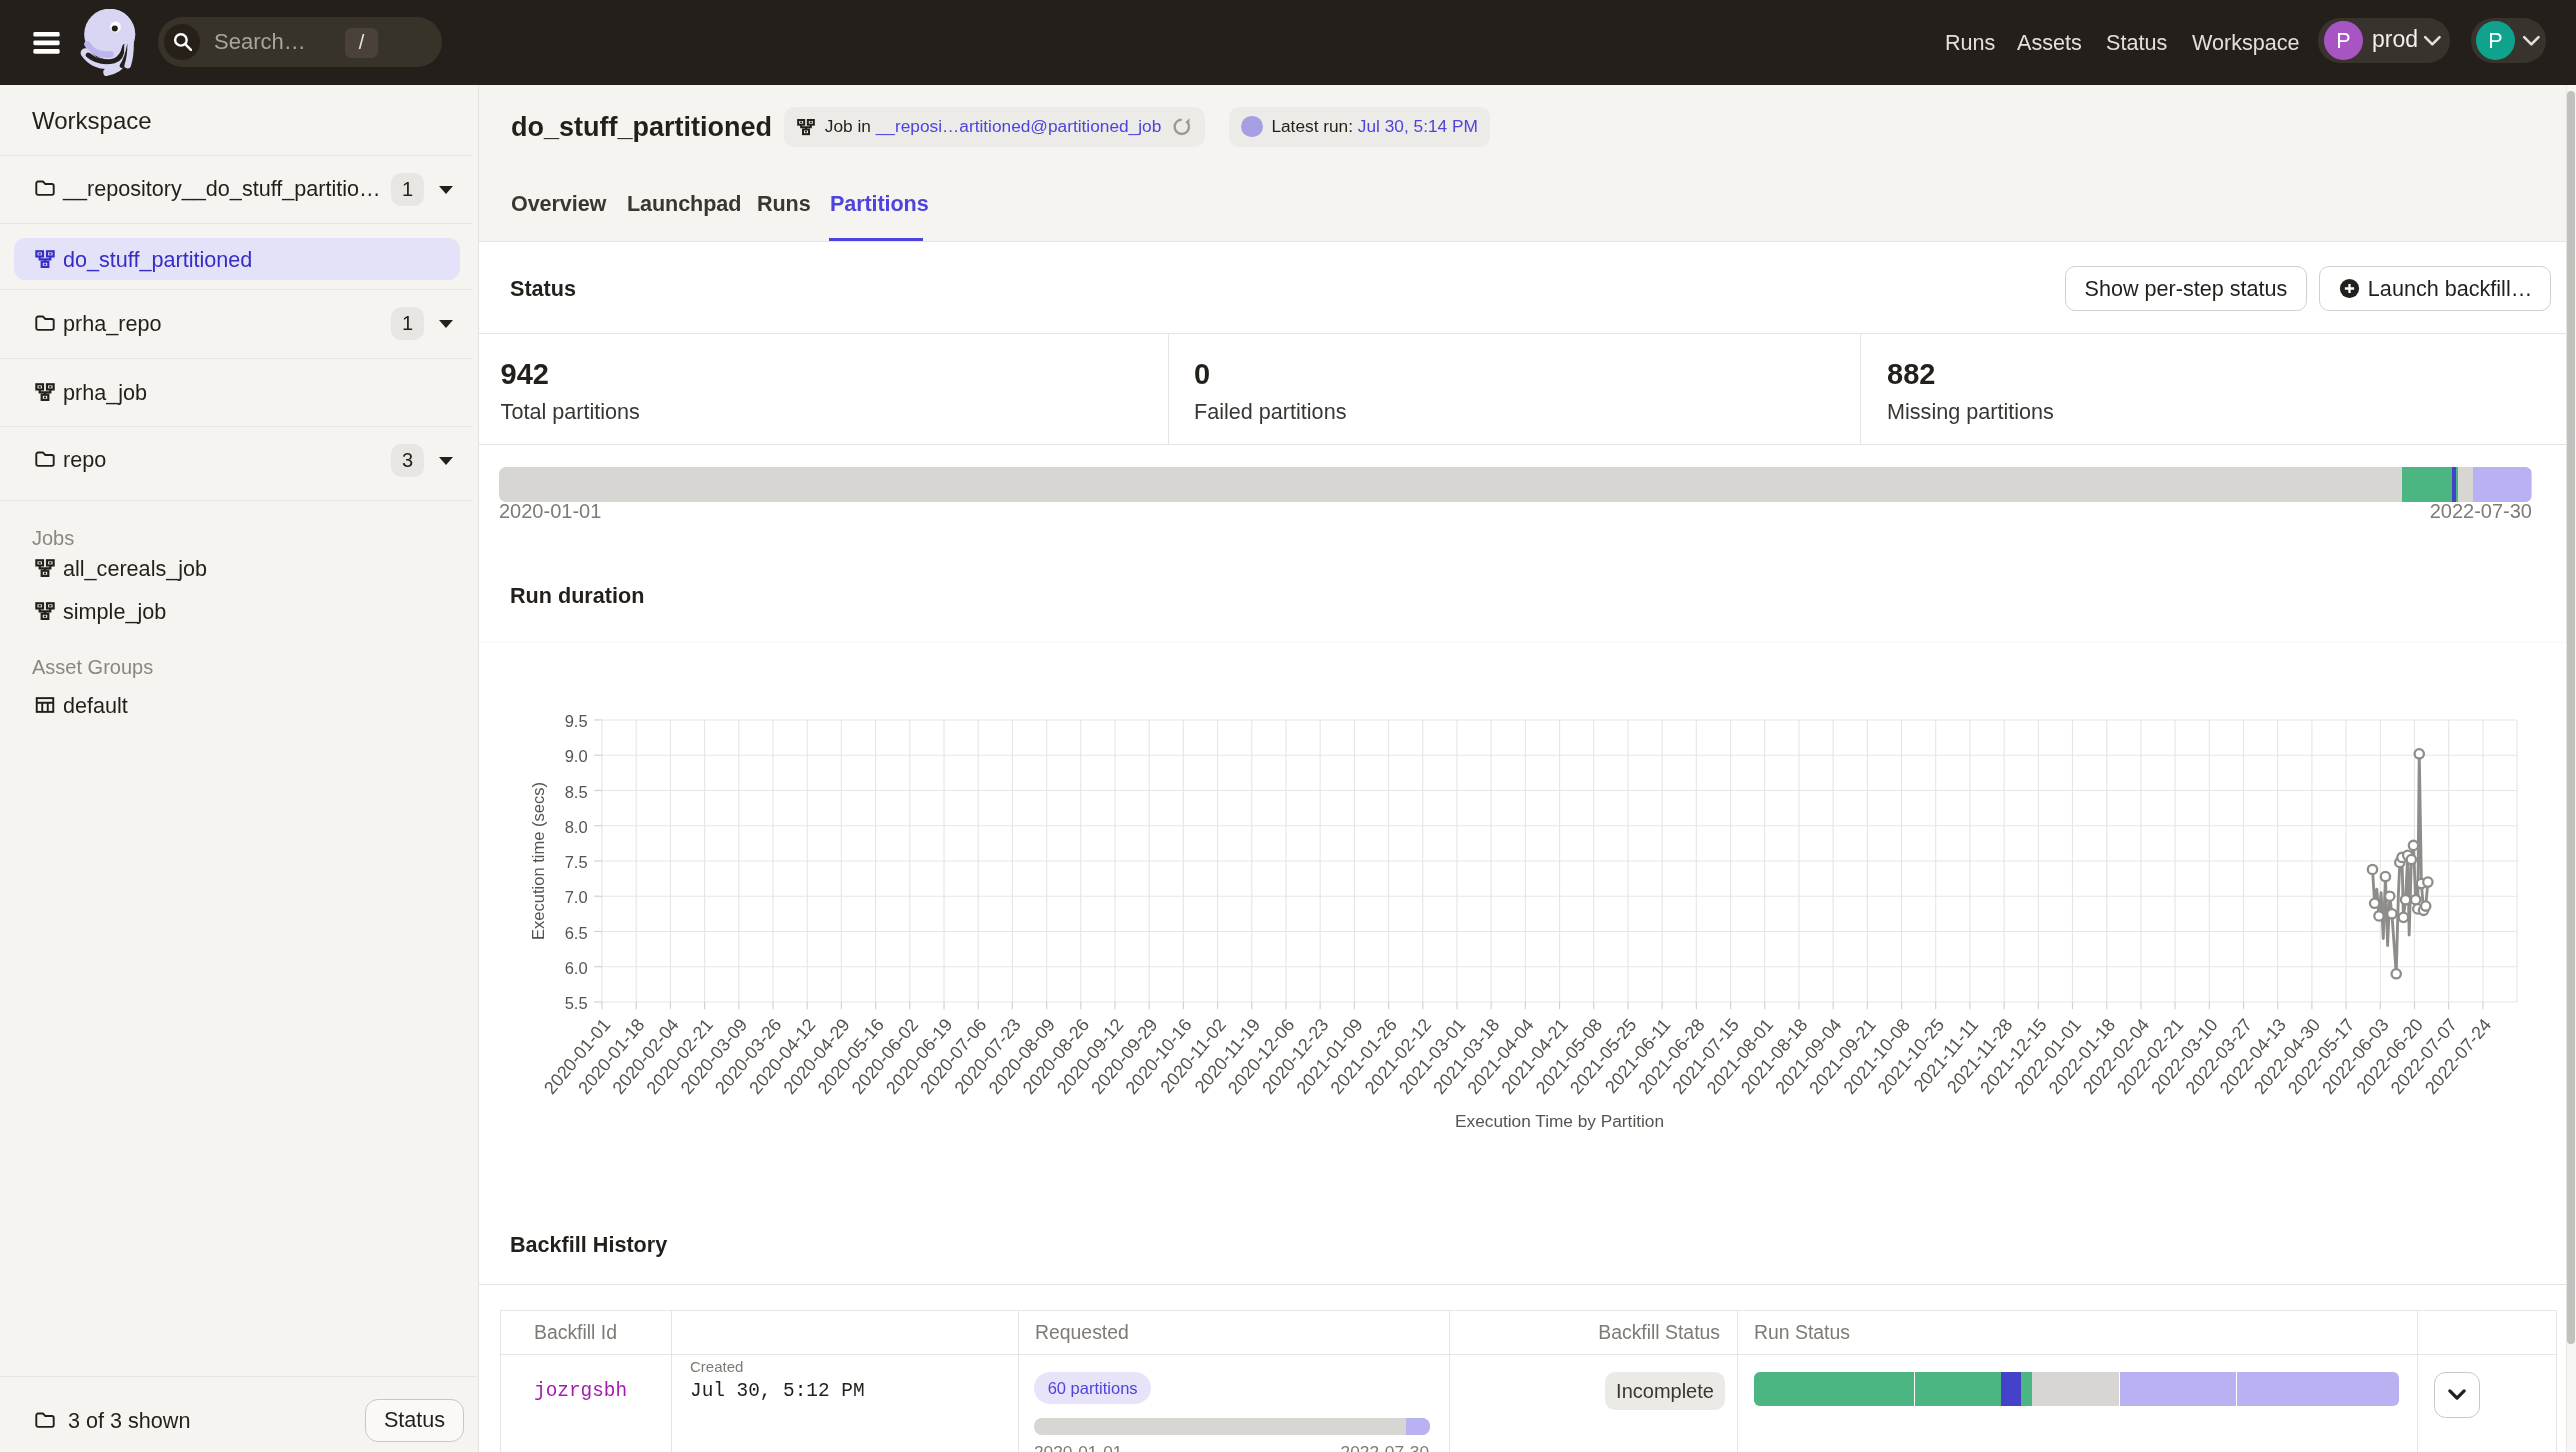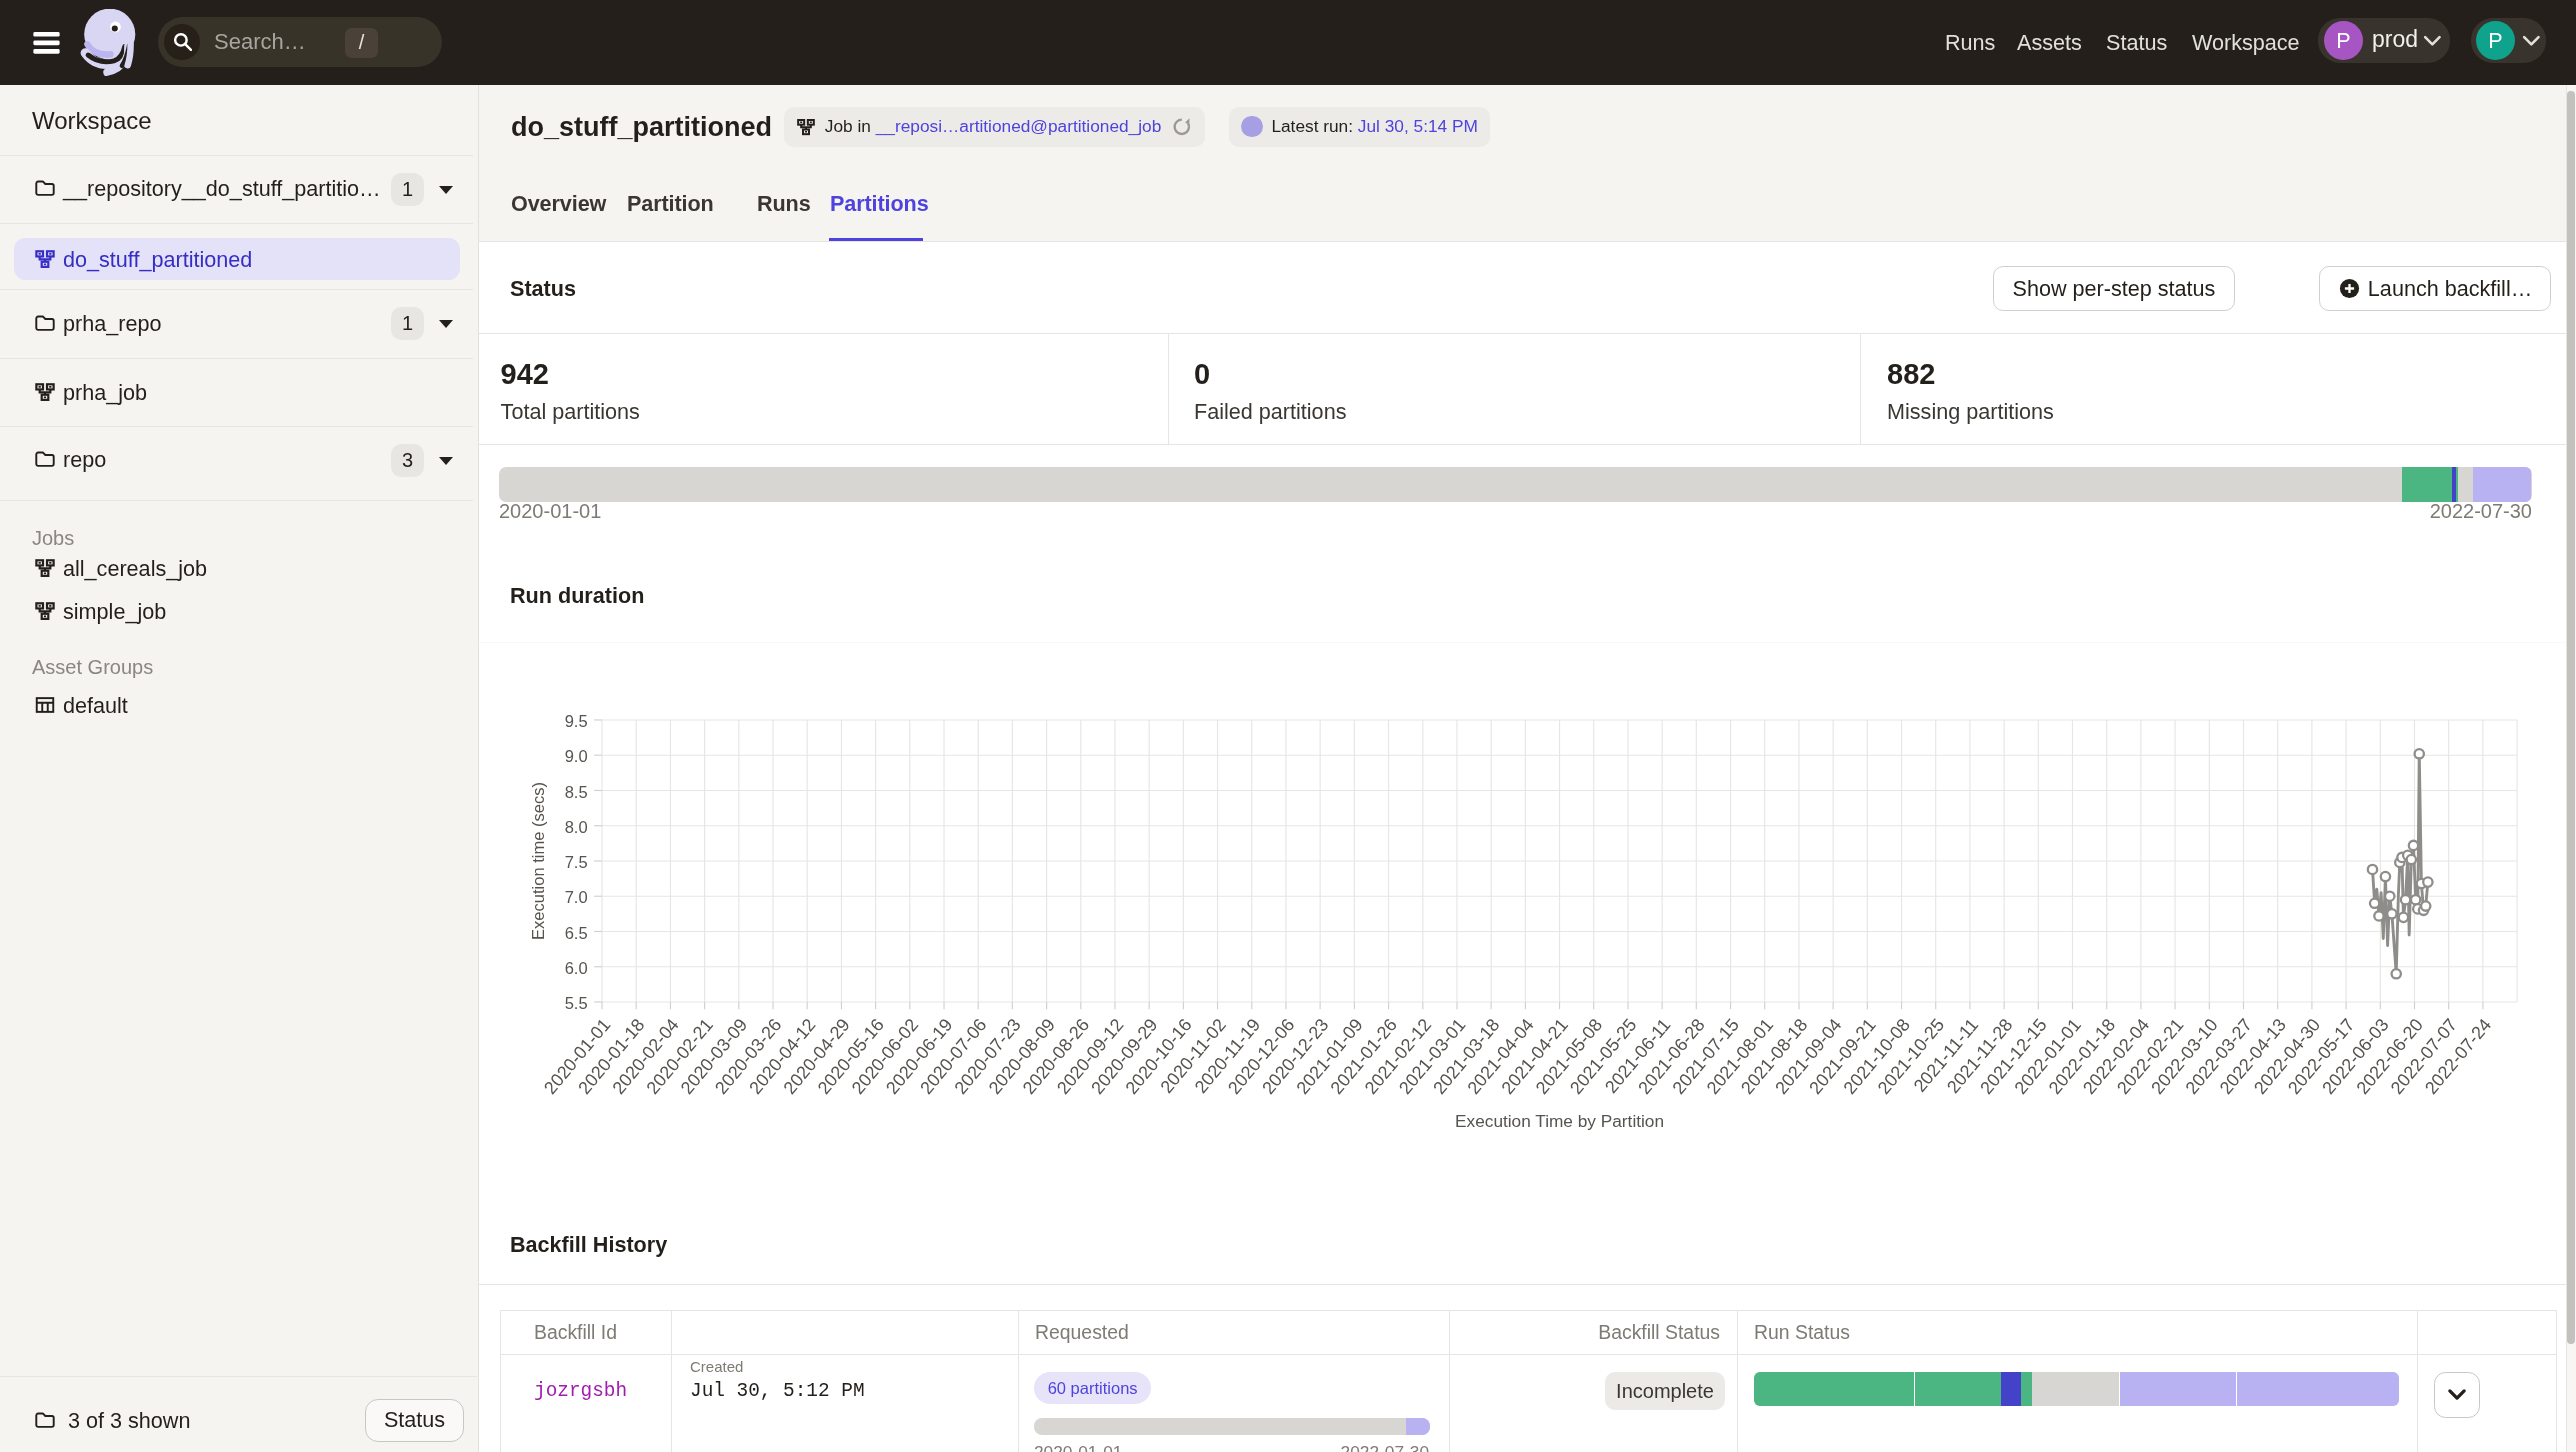--- a/index.html
+++ b/index.html
@@ -185,30 +185,30 @@
           <path d="M20 12 a8 8 0 0 0 -2.3 -5.6" stroke="#9C9893" stroke-width="2.6" fill="none"></path>
           <path d="M20.5 2.5 v5 h-5 z" fill="#9C9893"></path>
         </svg>
     </div>
     <div class="pill" style="left:750px;top:21.6px">
       <span style="display:inline-block;width:21.6px;height:21.6px;border-radius:10.8px;background:#A79FE3;margin-right:8.6px"></span>
       <span>Latest run:&nbsp;</span>
         <span class="blue">Jul 30, 5:14 PM</span>
     </div>
     <div class="tab" style="left:32px;top:106px">Overview</div>
-    <div class="tab" style="left:148px;top:106px">Partition</div>
+    <div class="tab" style="left:148px;top:106px">Launchpad</div>
     <div class="tab" style="left:278px;top:106px">Runs</div>
     <div class="tab blue" style="left:351px;top:106px;color:#4F43DD">Partitions</div>
     <div class="abs" style="left:350px;top:153px;width:94px;height:4.3px;background:#4F43DD"></div>
 
     <div class="white abs" style="left:0;top:156px;width:2087px;height:1211px"></div>
     <div class="hborder" style="top:156px"></div>
 
     <div class="sechead" style="top:191px">Status</div>
-    <div class="btn" style="left:1514px;top:181px;width:242px">Show per-step status</div>
+    <div class="btn" style="left:1586px;top:181px;width:242px">Show per-step status</div>
     <div class="btn" style="left:1840px;top:181px;width:232px">
       <svg width="23" height="23" viewBox="0 0 24 24" style="margin-right:7.2px">
           <circle cx="12" cy="12" r="10" fill="#231F1B"></circle>
           <path d="M12 7.2 V16.8 M7.2 12 H16.8" stroke="#fff" stroke-width="2.4"></path>
         </svg>
       Launch backfill…
     </div>
     <div class="hborder" style="top:248px"></div>
 
     <div class="vline" style="left:689px;top:248px;height:112px"></div>

